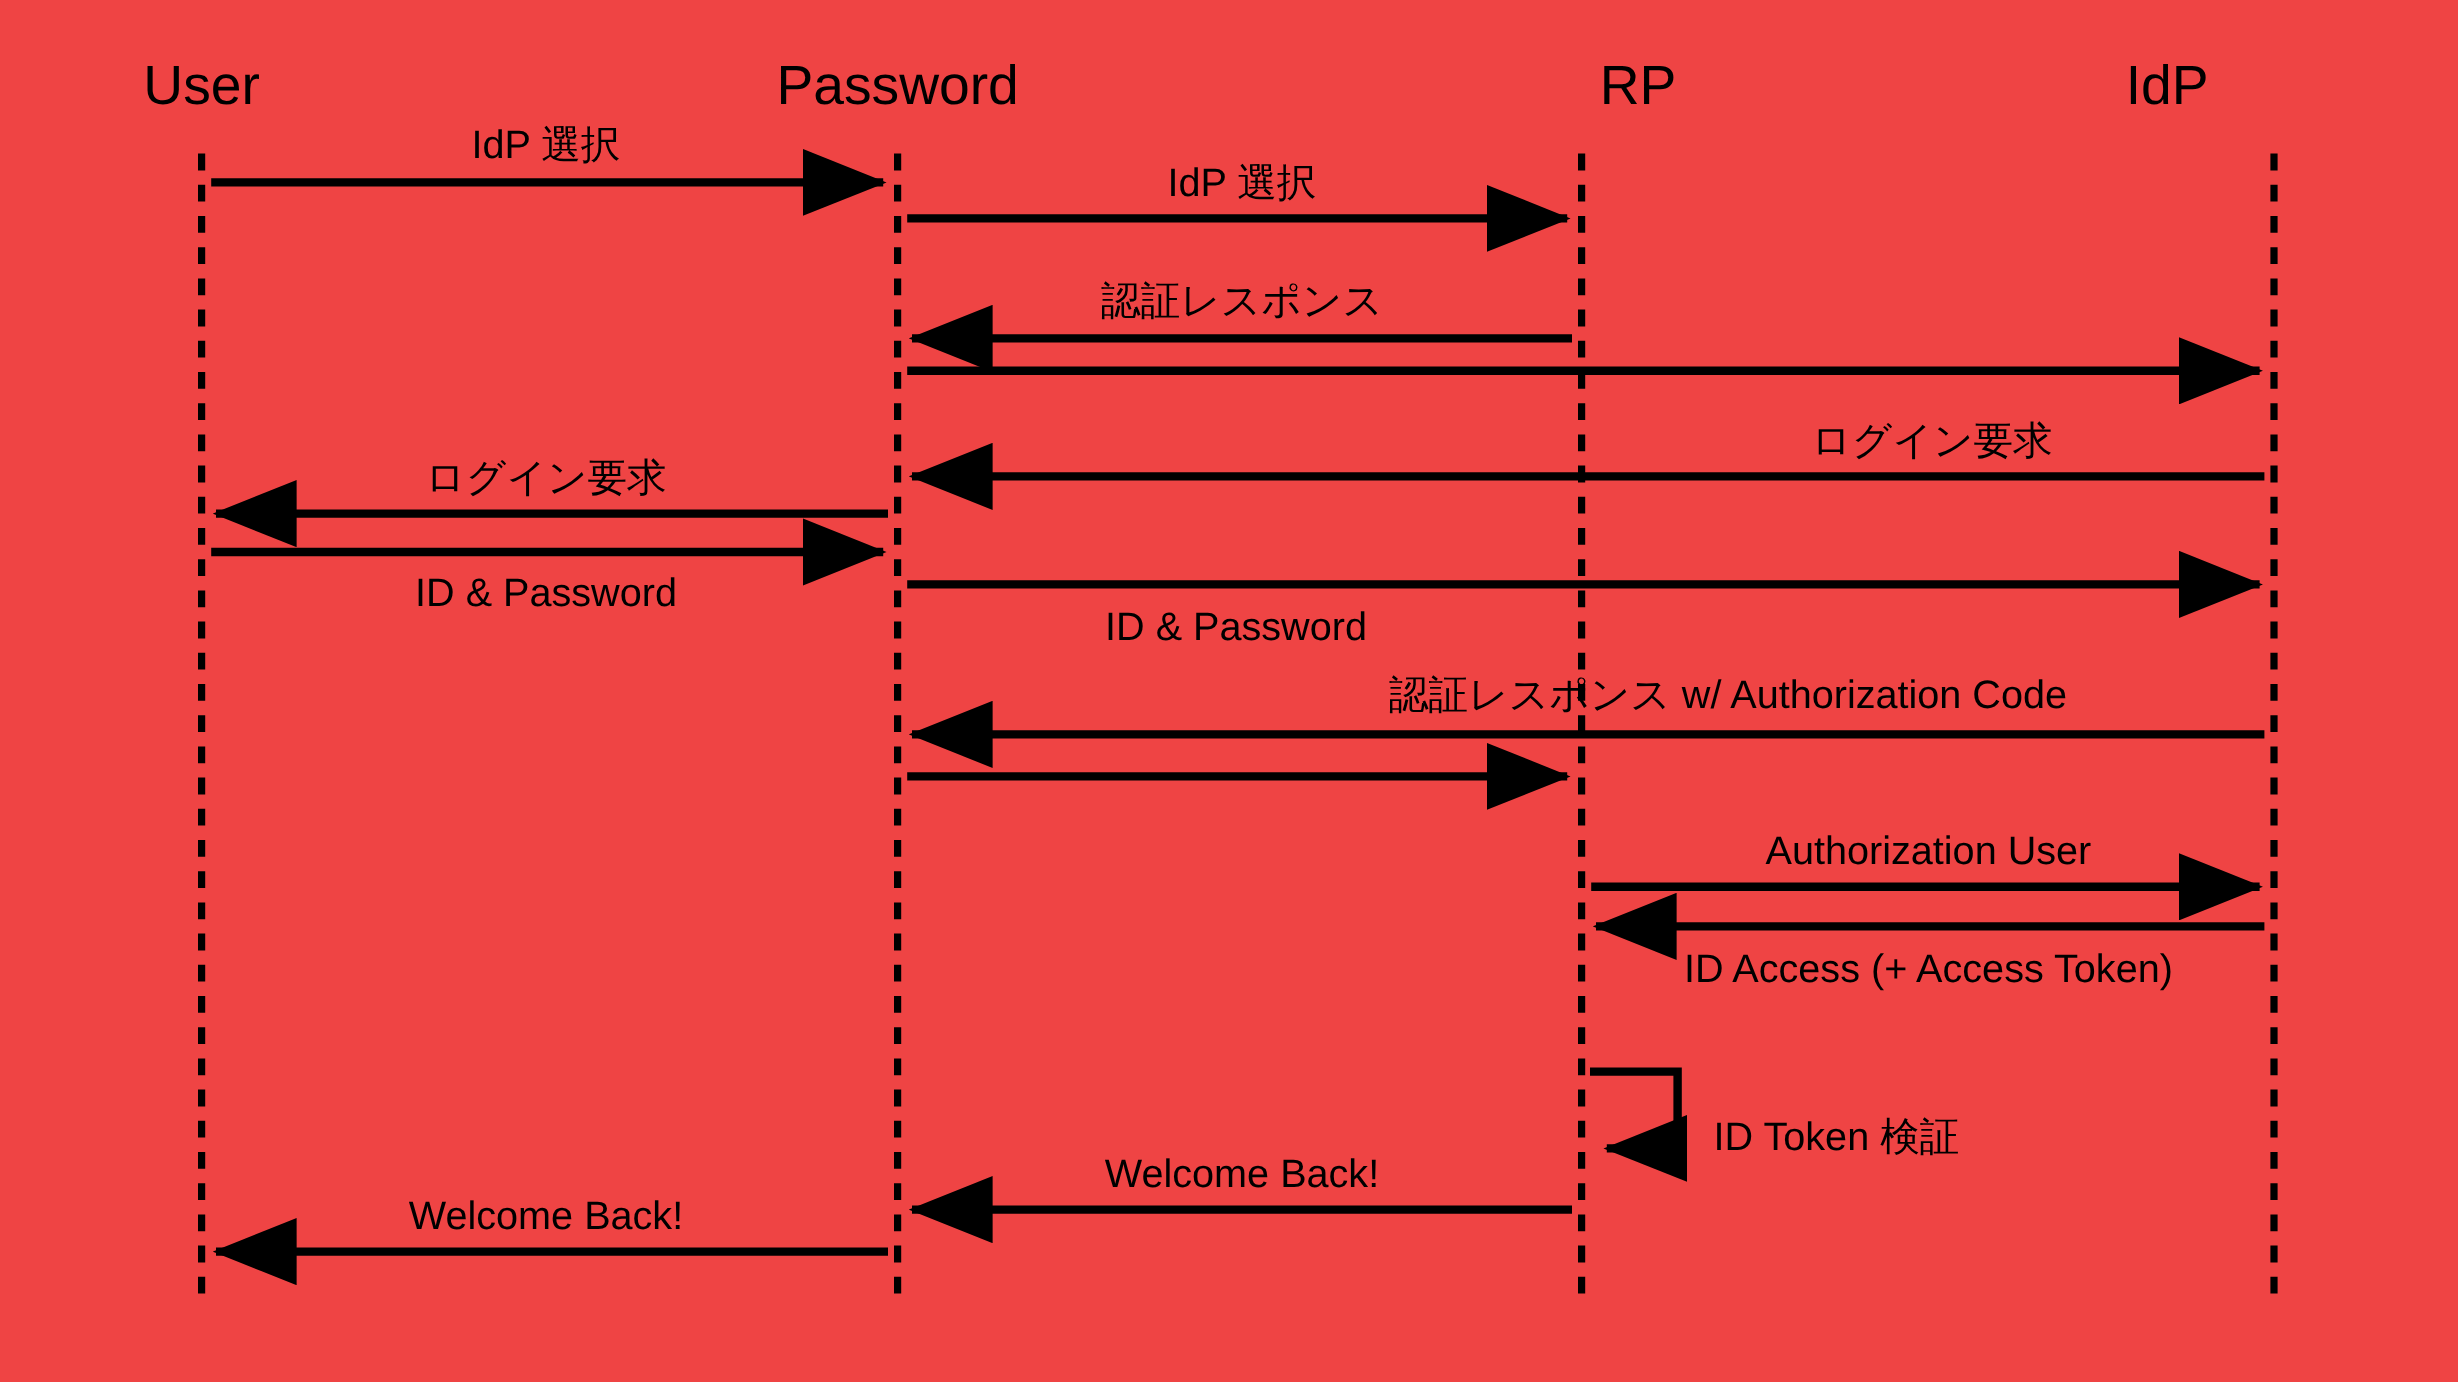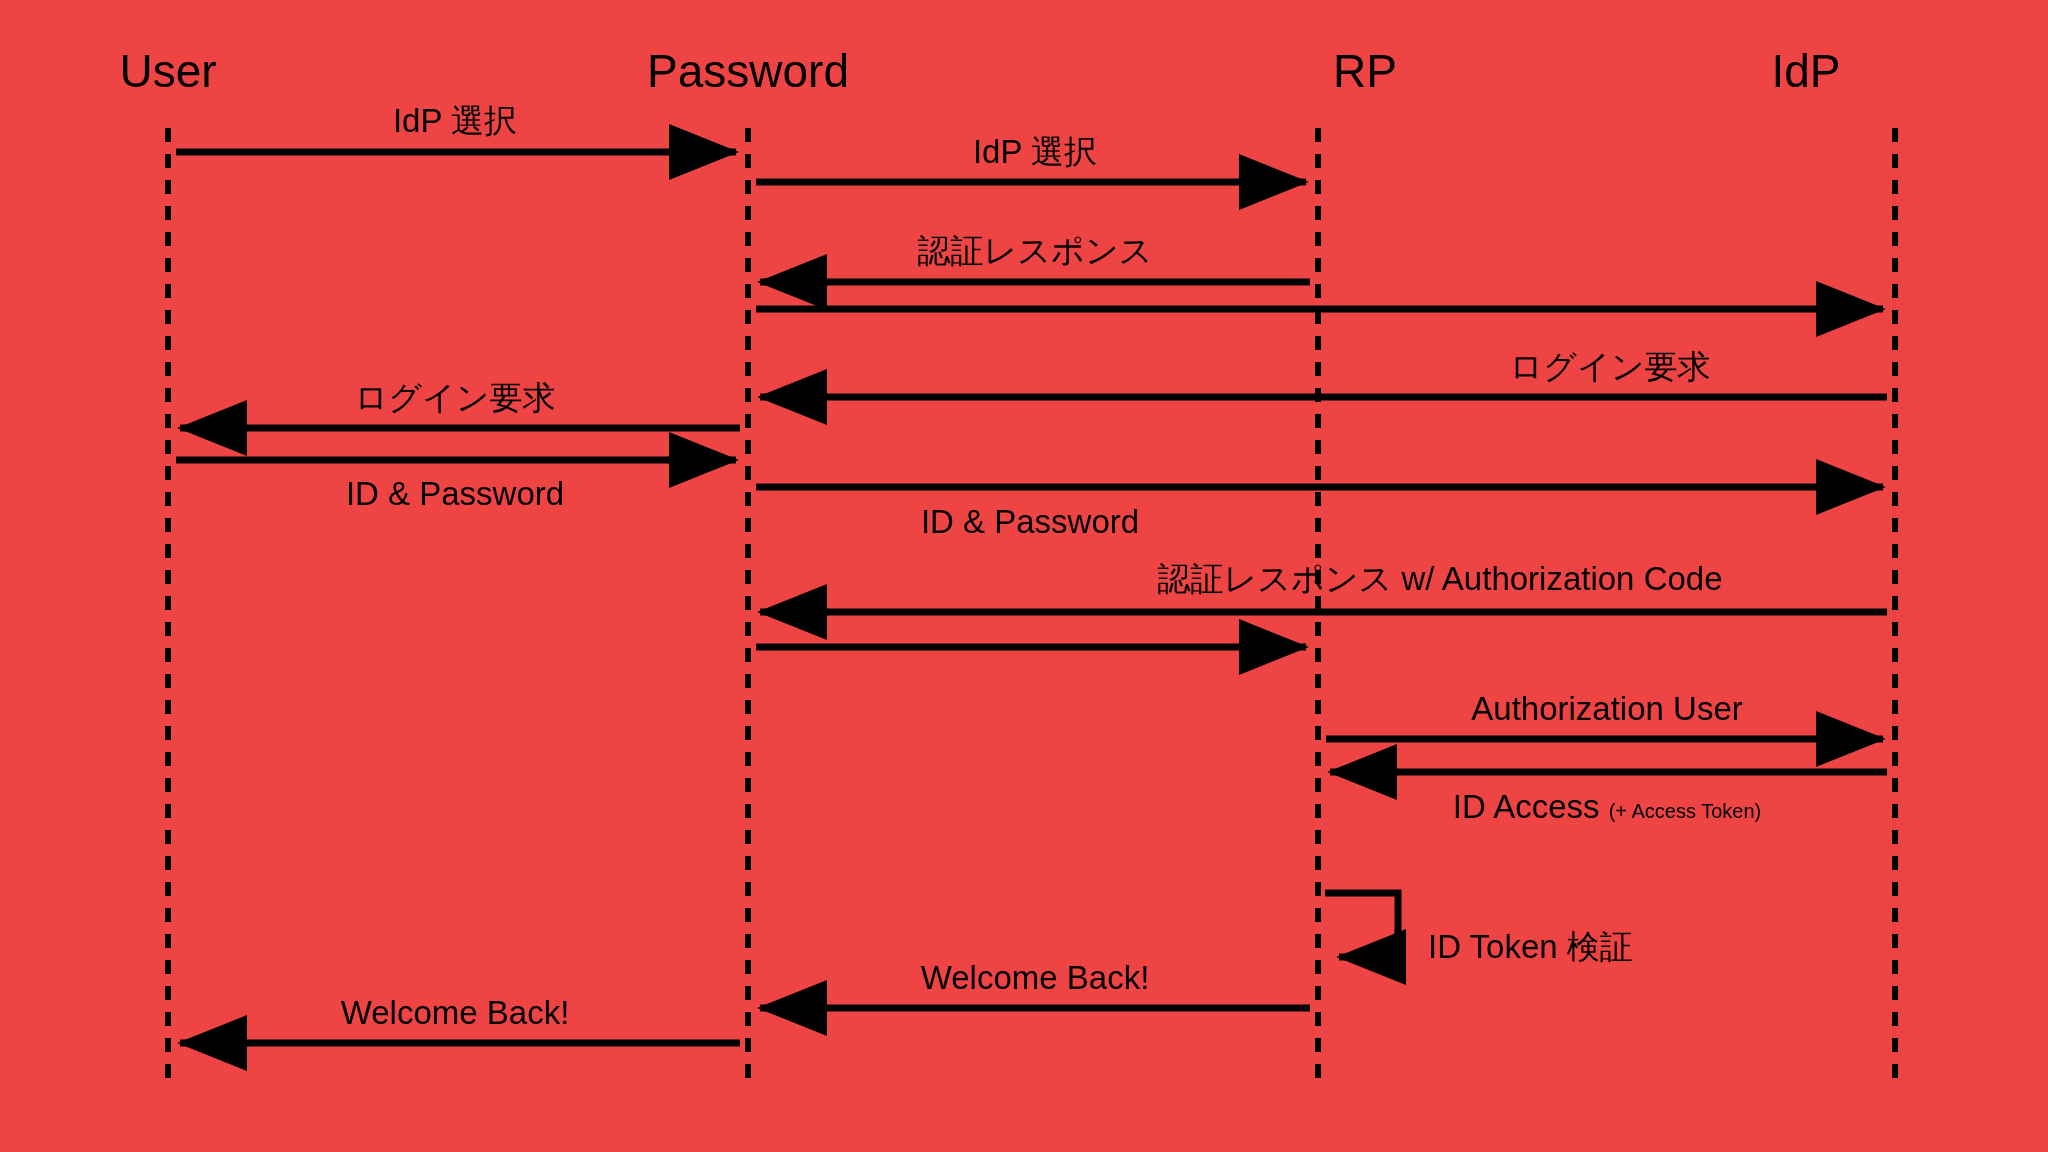--- a/index.html
+++ b/index.html
@@ -34,21 +34,21 @@
   }
   .msg-label {
     position: absolute;
     font-size: 33px;
     line-height: 1;
     white-space: nowrap;
     color: #000;
   }
   .msg-label.center { transform: translate(-50%, 0); }
   .msg-label .sub {
-    font-size: 20px;
+    font-size: 33px;
     text-align: center;
   }
 </style>
 </head>
 <body>
 
 <div id="canvas">
 
   <svg id="diagram-svg" viewBox="0 0 2048 1152">
     <defs>

